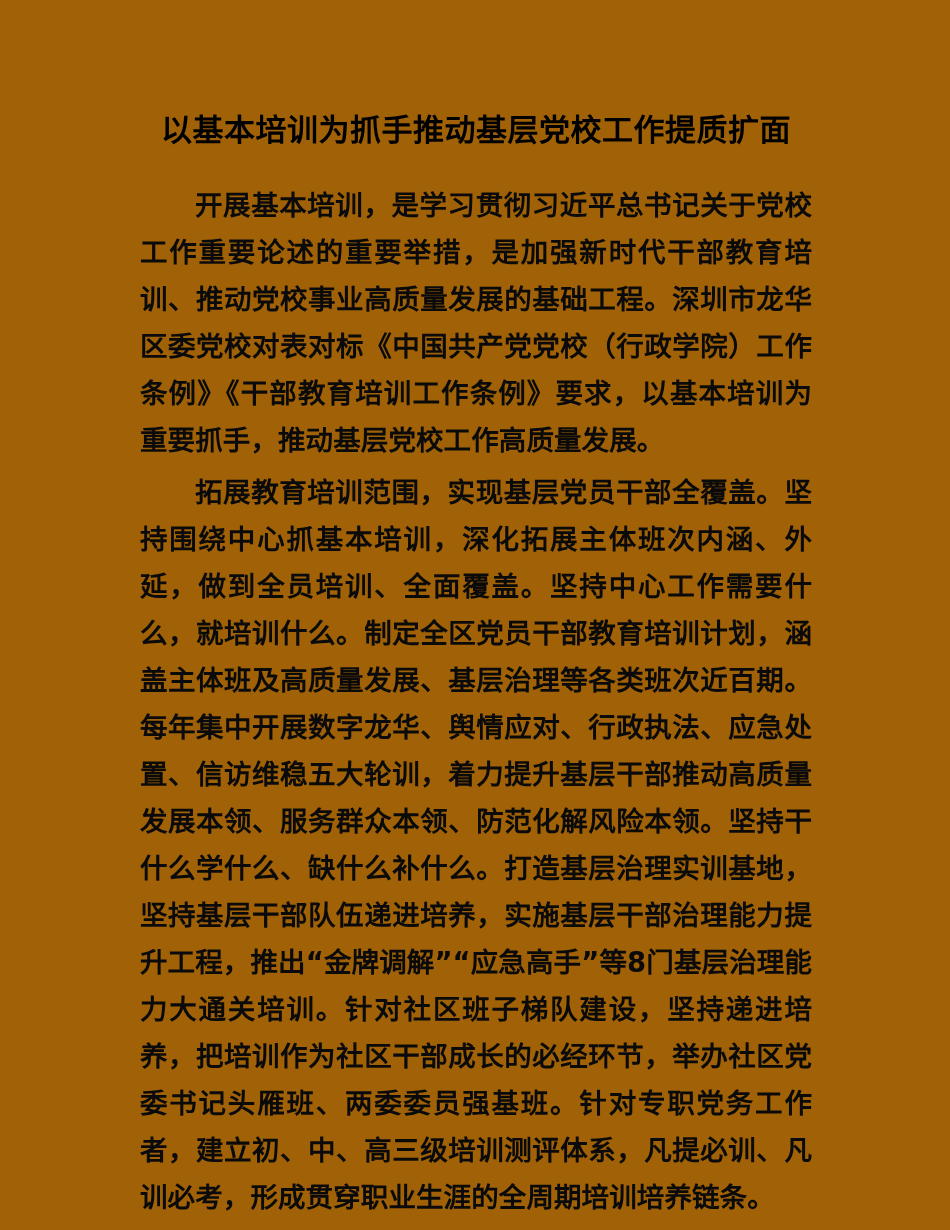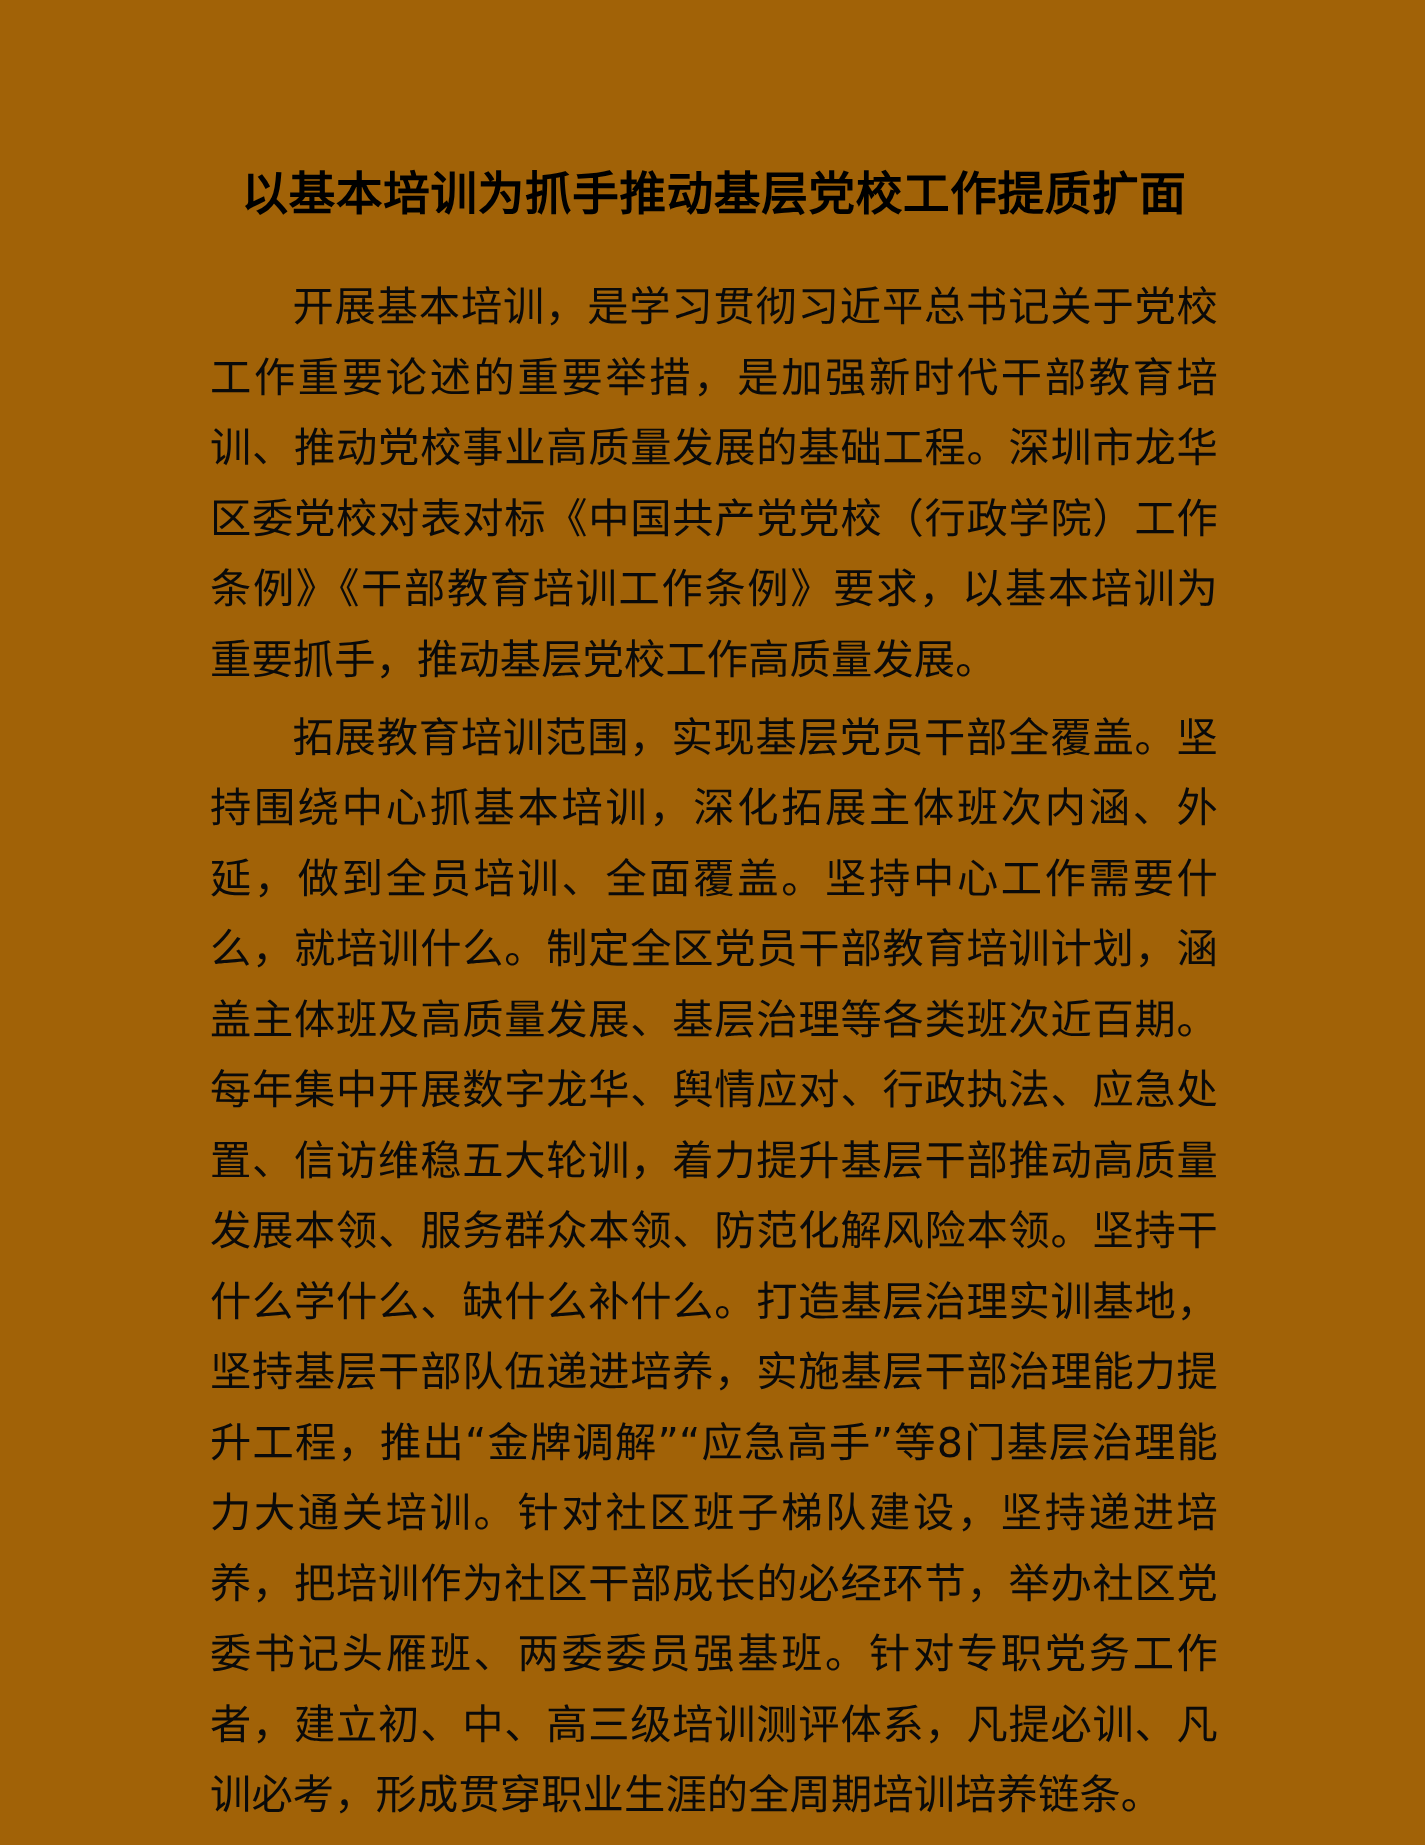--- a/index.html
+++ b/index.html
@@ -38,21 +38,21 @@
     padding-top: 110px;
     white-space: nowrap;
   }
 
   .body-block {
     padding-top: 32px;
   }
 
   .para {
     font-family: "DejaVu Sans", "Liberation Sans", sans-serif;
-    font-weight: normal;
+    font-weight: bold;
     font-size: 27.5px;
     line-height: 47px;
     color: #0a0a0a;
     text-align: justify;
     text-justify: inter-ideograph;
     text-indent: 2em;
     margin: 0;
     letter-spacing: 0.1px;
     word-break: break-all;
   }

